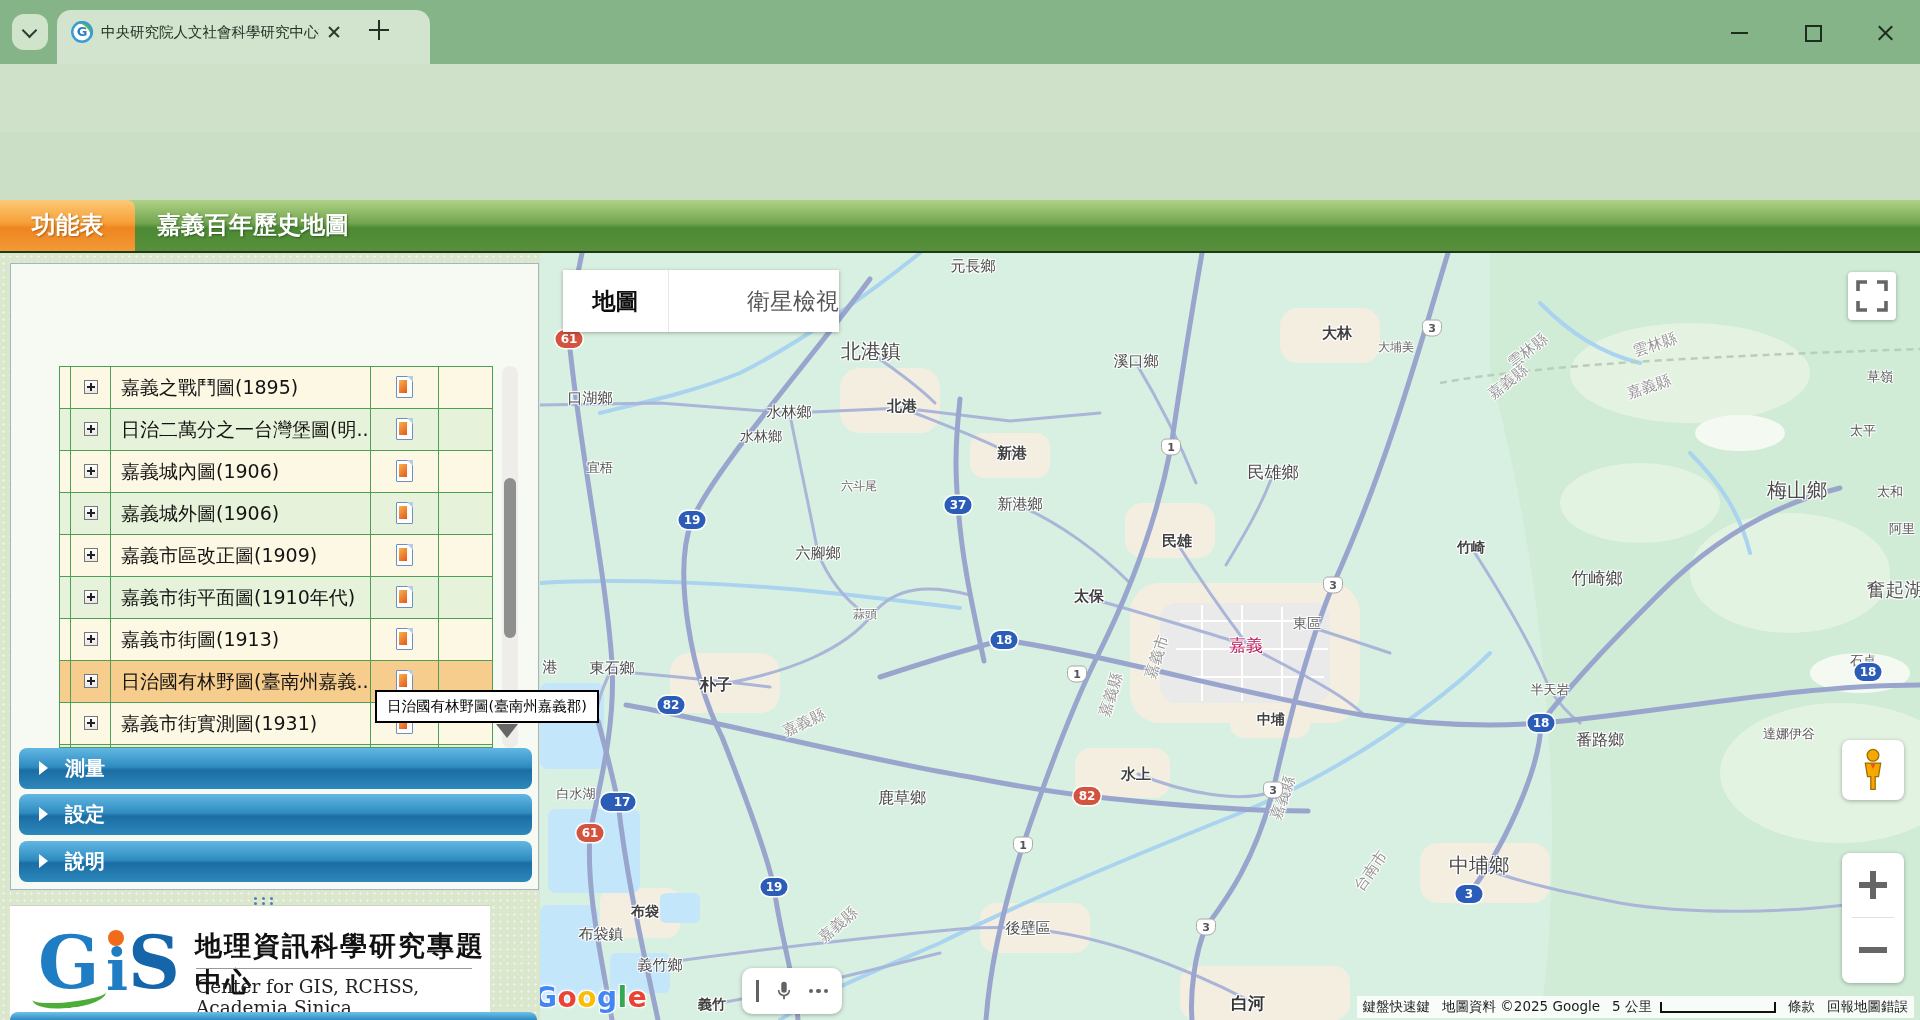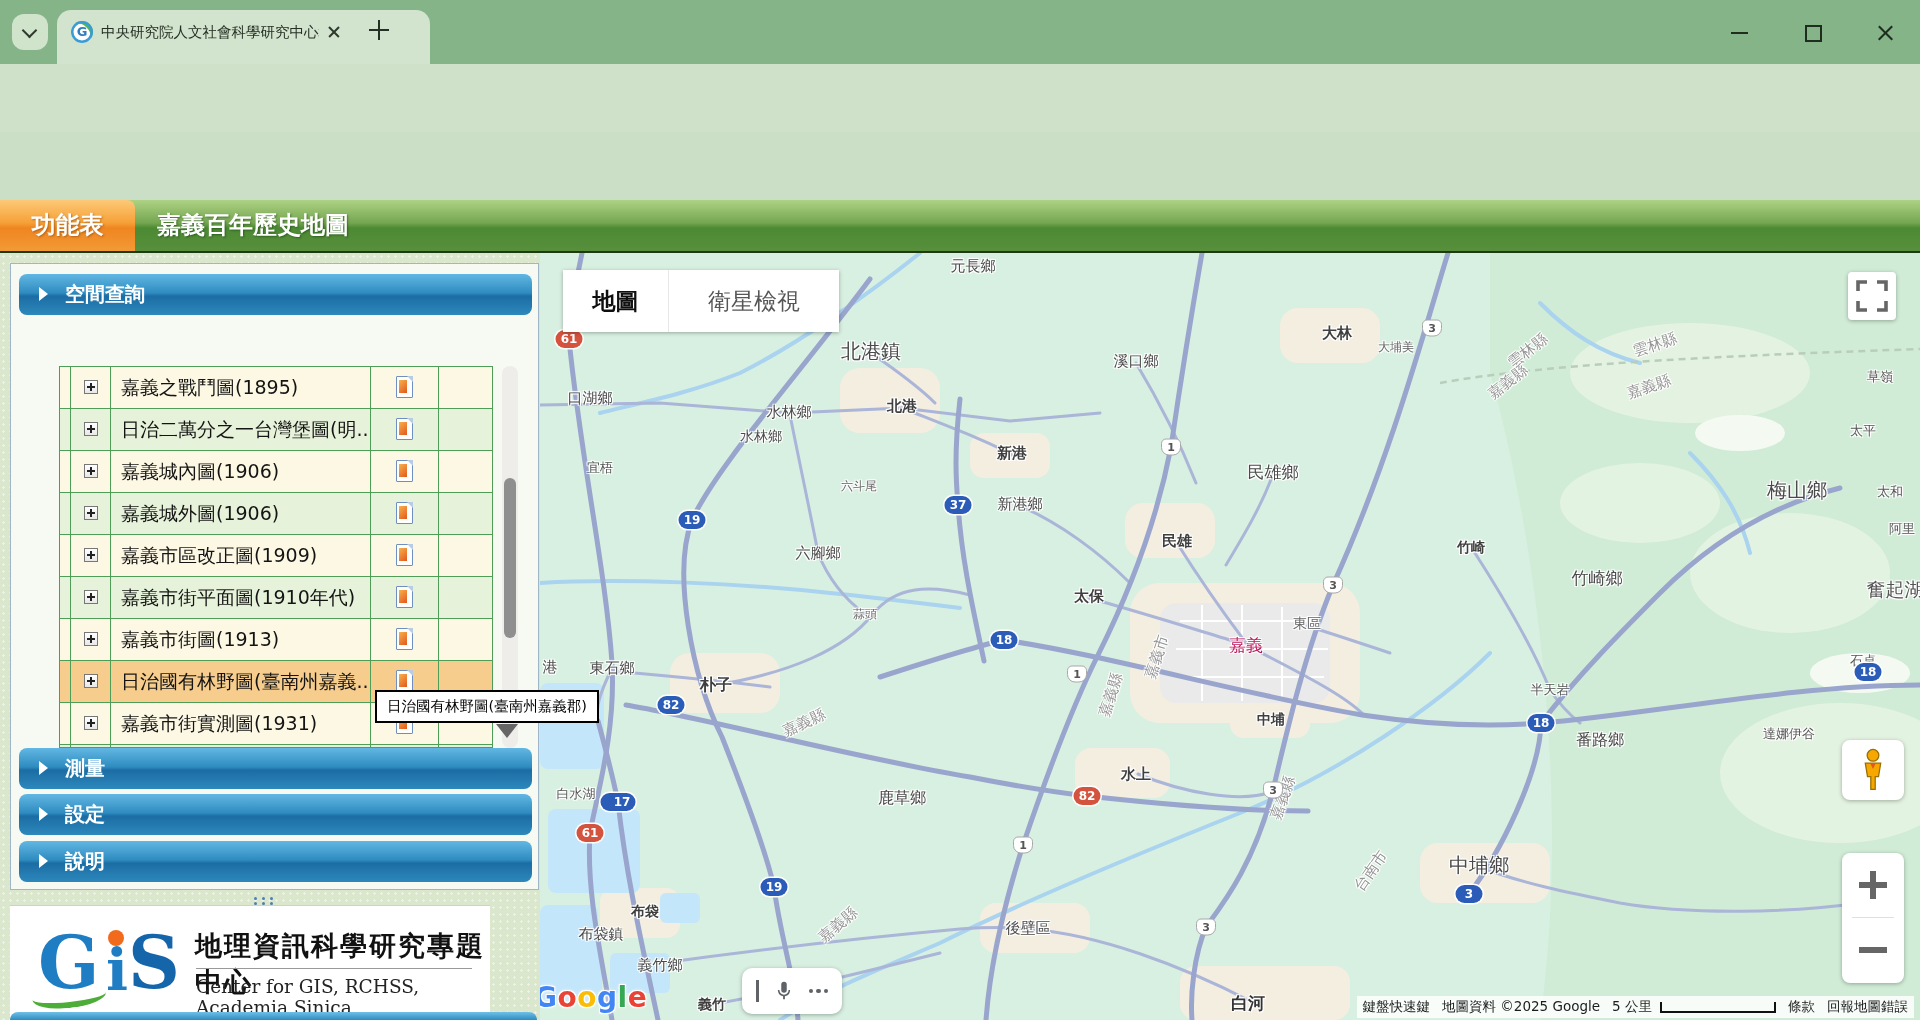--- a/index.html
+++ b/index.html
@@ -88,21 +88,21 @@
   
   .map{position:absolute;left:540px;top:253px;width:1380px;height:767px;background:#d8f0e1;overflow:hidden;z-index:1;}
   .map svg.base{position:absolute;left:0;top:0;}
   .mlabel{position:absolute;white-space:nowrap;text-shadow:-1px -1px 0 #fff,1px -1px 0 #fff,-1px 1px 0 #fff,1px 1px 0 #fff,0 0 3px #fff;}
   .shield{position:absolute;transform:translate(-50%,-50%);text-align:center;font-weight:bold;}
   .shield.sb{width:27px;height:18px;border-radius:9px;background:#2a5cb8;color:#fff;font-size:12px;line-height:18px;box-shadow:0 0 0 1.5px #fff;}
   .shield.sr{width:27px;height:18px;border-radius:9px;background:#d3533f;color:#fff;font-size:12px;line-height:18px;box-shadow:0 0 0 1.5px #fff;}
   .shield.sw{width:20px;height:17px;border-radius:5px 5px 8px 8px;background:#fff;border:1px solid #a8a8a8;color:#555;font-size:11px;line-height:16px;box-sizing:border-box;}
   .maptype{position:absolute;left:23px;top:17px;height:62px;background:#fff;box-shadow:0 1px 4px rgba(0,0,0,.3);display:flex;}
   .mt-map{width:105px;font-size:23px;font-weight:bold;color:#0f0f0f;text-align:center;line-height:62px;}
-  .mt-sat{width:170px;font-size:23px;color:#565656;text-align:center;line-height:62px;border-left:1px solid #e8e8e8;}
+  .mt-sat{width:170px;font-size:23px;color:#565656;text-align:right;line-height:62px;border-left:1px solid #e8e8e8;}
   .fullscreen{position:absolute;left:1308px;top:19px;width:48px;height:48px;background:#fff;border-radius:4px;box-shadow:0 1px 4px rgba(0,0,0,.3);}
   .pegman{position:absolute;left:1302px;top:487px;width:62px;height:60px;background:#fff;border-radius:8px;box-shadow:0 1px 4px rgba(0,0,0,.3);}
   .zoomctl{position:absolute;left:1302px;top:600px;width:62px;height:130px;background:#fff;border-radius:8px;box-shadow:0 1px 4px rgba(0,0,0,.3);}
   .zbtn{position:absolute;left:0;width:62px;height:64px;}
   .zbtn i,.zbtn b{position:absolute;background:#666;}
   .zplus i{left:17px;top:29px;width:28px;height:6px;} .zplus b{left:28px;top:18px;width:6px;height:28px;}
   .zminus i{left:17px;top:28px;width:28px;height:6px;}
   .zdivider{position:absolute;left:10px;top:64px;width:42px;height:1px;background:#e0e0e0;}
   .voicepill{position:absolute;left:202px;top:715px;width:100px;height:46px;background:#fff;border-radius:10px;box-shadow:0 1px 4px rgba(0,0,0,.3);display:flex;align-items:center;justify-content:space-evenly;}
   .cursorbar{width:2.5px;height:22px;background:#5f6368;}
@@ -209,24 +209,20 @@
     </div>
   </div>
 
   <div class="pageheader">
     <div class="menutab">功能表</div>
     <div class="pagetitle">嘉義百年歷史地圖</div>
   </div>
 
   <div class="leftcol">
     <div class="panel">
-      <div class="accbar blue" style="top:10px;">
-        <i class="tri-r"></i>
-        <span class="lbl">空間查詢</span>
-      </div>
       <div class="layer-table" id="layer-rows">
           <div class="lrow">
             <div class="lc lc1"></div>
             <div class="lc lc2">
               <span class="plusbox"></span>
             </div>
             <div class="lc lc3">嘉義之戰鬥圖(1895)</div>
             <div class="lc lc4">
               <span class="docicon">
                 <i></i>

